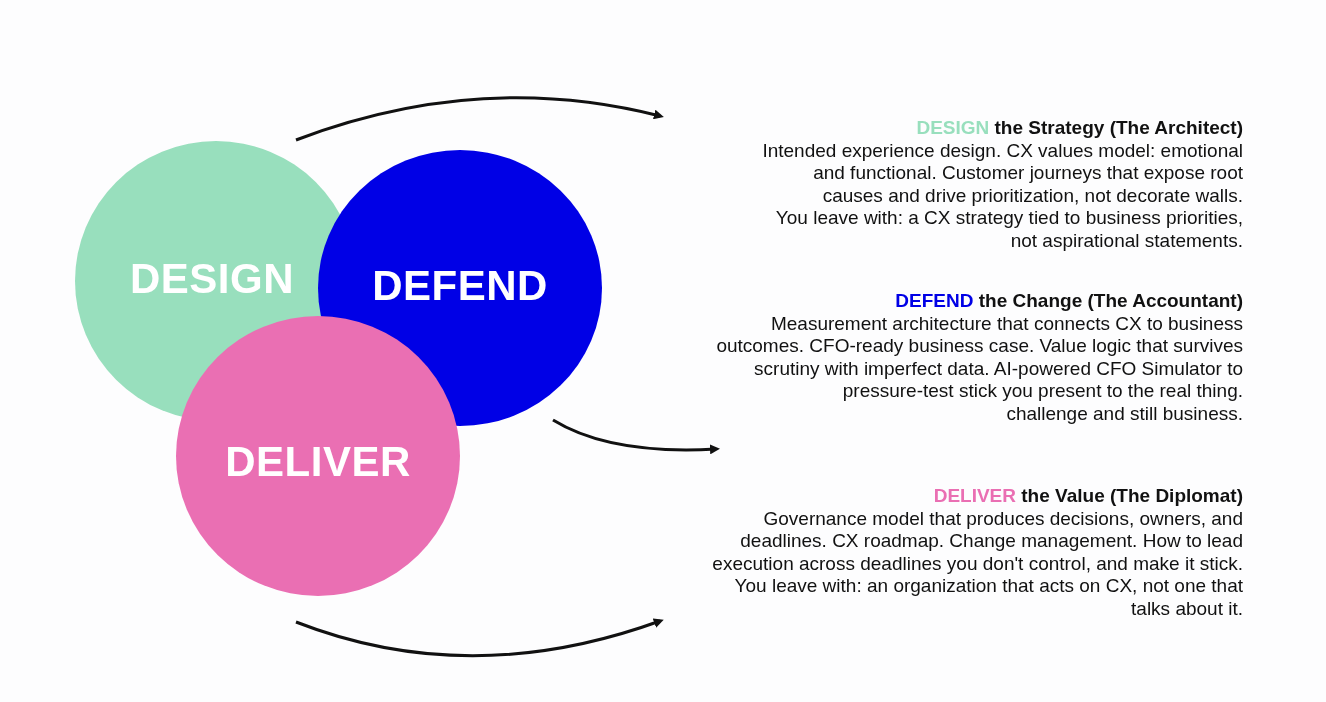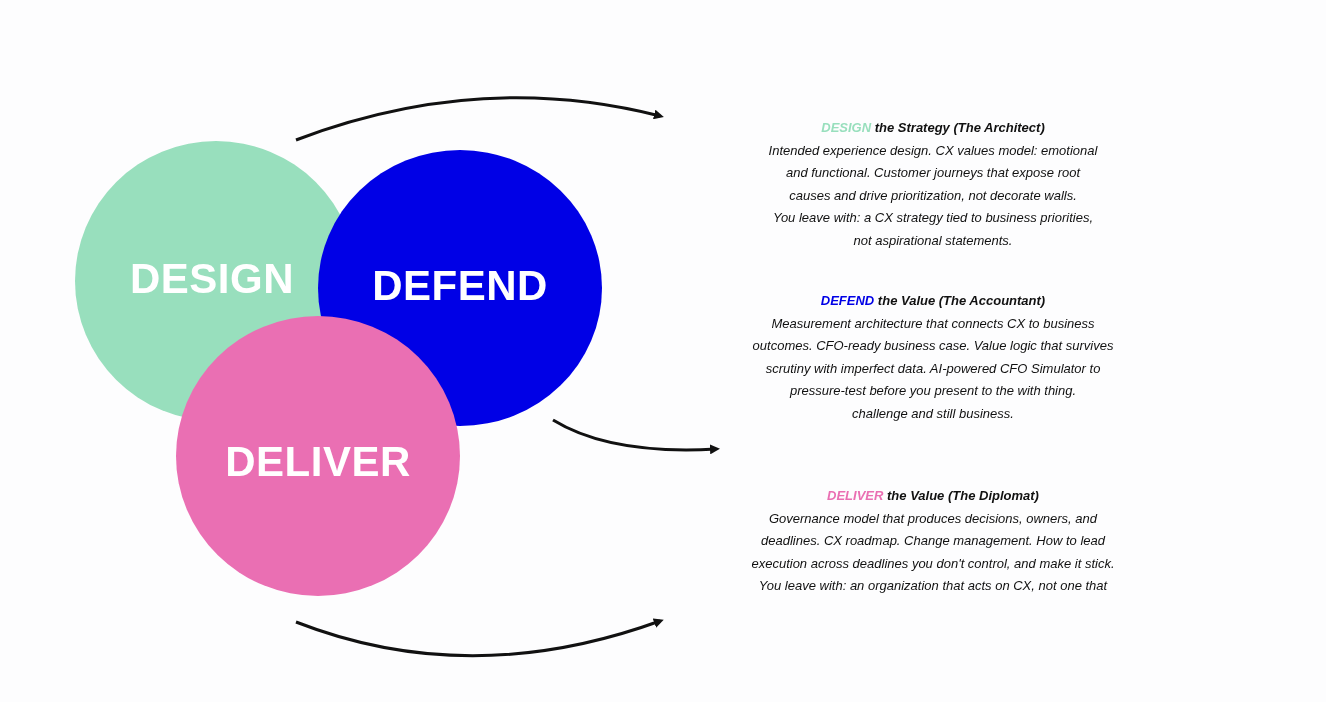--- a/index.html
+++ b/index.html
@@ -9,22 +9,22 @@
     font-family: "Liberation Sans", "DejaVu Sans", sans-serif;
   }
   #diagram { position: absolute; left: 0; top: 0; }
   .circle-label {
     font-family: "Liberation Sans", sans-serif;
     font-weight: 700; fill: #ffffff; text-anchor: middle;
     dominant-baseline: middle; letter-spacing: 0.5px;
   }
   .block {
     position: absolute; width: 620px; left: 623px;
-    text-align: center; color: #111111;
-    font-size: 13px; line-height: 22.5px; font-style: italic;
+    text-align: right; color: #111111;
+    font-size: 19px; line-height: 22.5px;
   }
   .block .title { font-weight: 700; }
   .block .kw { font-weight: 400; }
   .block p { margin: 0; }
   #block-design { top: 117px; }
   #block-defend { top: 290px; }
   #block-deliver { top: 485px; }
 </style>
 </head>
 <body>
@@ -55,30 +55,31 @@
   </p>
   <p>Intended experience design. CX values model: emotional</p>
   <p>and functional. Customer journeys that expose root</p>
   <p>causes and drive prioritization, not decorate walls.</p>
   <p>You leave with: a CX strategy tied to business priorities,</p>
   <p>not aspirational statements.</p>
 </div>
 
 <div class="block" id="block-defend">
   <p class="title">
-    <span class="kw" style="color:#0000e6;font-weight:700">DEFEND</span><span> the Value (The Accountant)</span>
+    <span class="kw" style="color:#0000e6;font-weight:700">DEFEND</span><span> the Change (The Accountant)</span>
   </p>
   <p>Measurement architecture that connects CX to business</p>
   <p>outcomes. CFO-ready business case. Value logic that survives</p>
   <p>scrutiny with imperfect data. AI-powered CFO Simulator to</p>
-  <p>pressure-test before you present to the with thing.</p>
+  <p>pressure-test stick you present to the real thing.</p>
   <p>challenge and still business.</p>
 </div>
 
 <div class="block" id="block-deliver">
   <p class="title">
     <span class="kw" style="color:#ea6fb3;font-weight:700">DELIVER</span><span> the Value (The Diplomat)</span>
   </p>
   <p>Governance model that produces decisions, owners, and</p>
   <p>deadlines. CX roadmap. Change management. How to lead</p>
   <p>execution across deadlines you don't control, and make it stick.</p>
   <p>You leave with: an organization that acts on CX, not one that</p>
+  <p>talks about it.</p>
 </div>
 
 </body></html>

